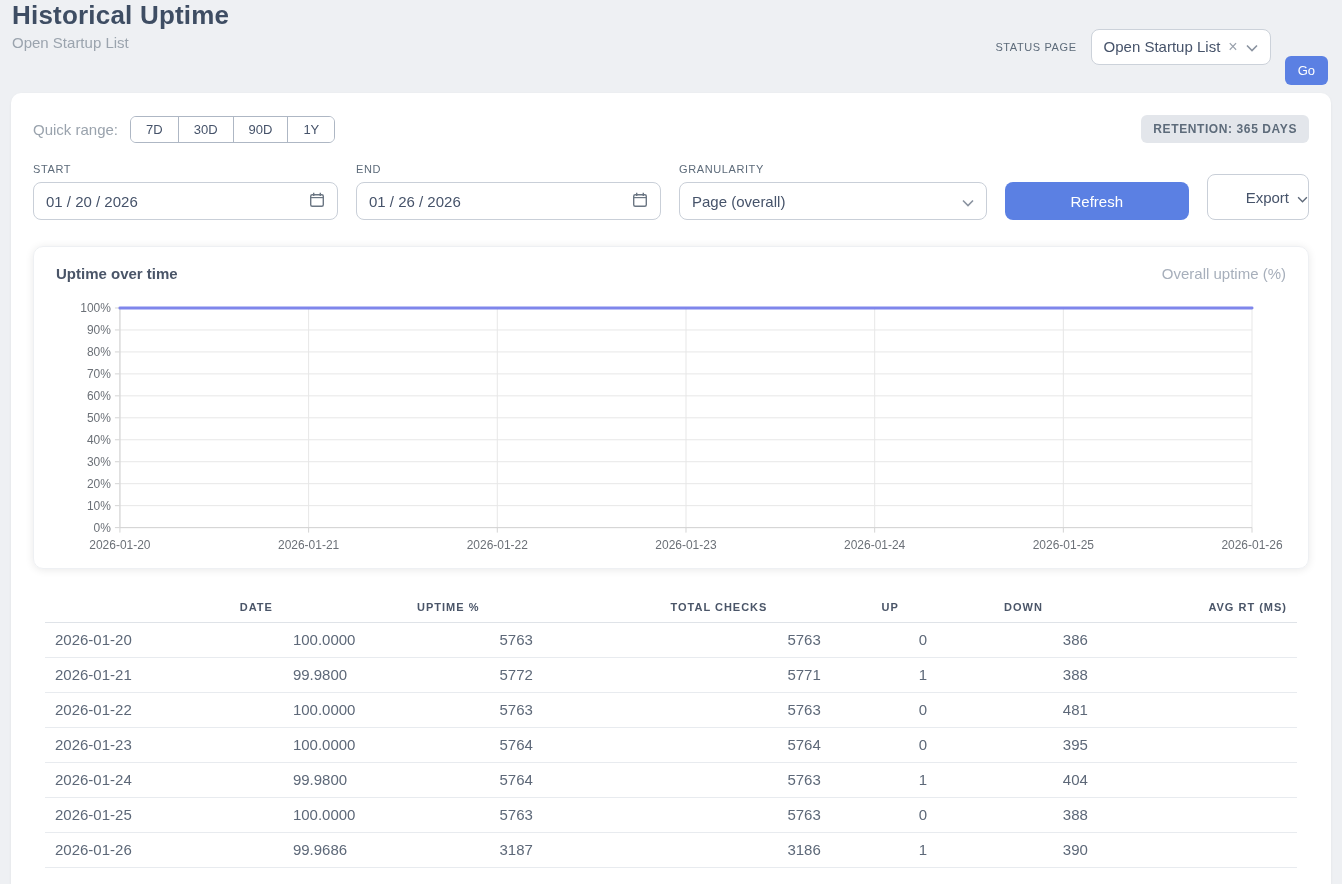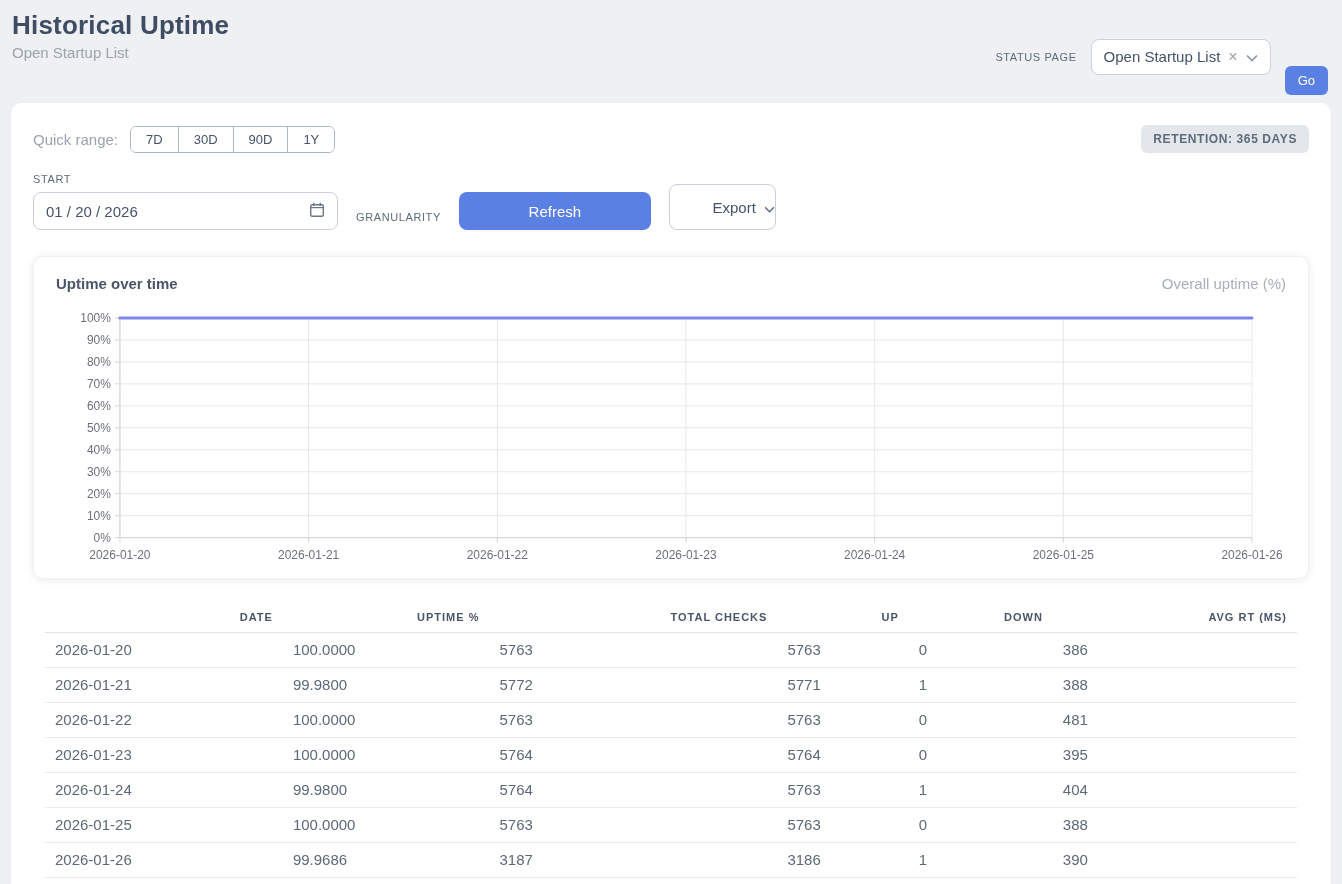--- a/index.html
+++ b/index.html
@@ -6,21 +6,21 @@
   html,body { width:1342px; height:884px; }
   body {
     background:#eef0f3;
     font-family:"Liberation Sans", sans-serif;
     color:#46536a;
     overflow:hidden;
   }
   
   .top-header {
     display:flex; justify-content:space-between; align-items:flex-start;
-    padding:10px 14px 8px 12px;
+    padding:0 14px 8px 12px;
   }
   .page-title { font-size:26px; font-weight:700; color:#3e4d63; letter-spacing:.2px; }
   .page-subtitle { font-size:15px; color:#9ba4ae; margin-top:3px; }
   .header-right { display:flex; align-items:center; gap:14px; margin-top:8px; }
   .small-label {
     font-size:11px; font-weight:400; letter-spacing:.6px; color:#5d6b7a;
     text-transform:uppercase;
   }
   .status-select {
     display:flex; align-items:center; gap:8px;
@@ -145,21 +145,43 @@
           <svg width="16" height="16" viewBox="0 0 16 16">
               <rect x="1.7" y="2.7" width="12.6" height="11.6" rx="1.5" fill="none" stroke="#6b7683" stroke-width="1.4"></rect>
               <line x1="4.7" y1="0.8" x2="4.7" y2="4" stroke="#6b7683" stroke-width="1.4"></line>
               <line x1="11.3" y1="0.8" x2="11.3" y2="4" stroke="#6b7683" stroke-width="1.4"></line>
               <line x1="1.7" y1="5.6" x2="14.3" y2="5.6" stroke="#6b7683" stroke-width="1.2"></line>
             </svg>
         </span>
       </div>
     </div>
     <div class="field">
+      <span class="small-label field-label">END</span>
+      <div class="control w-date">
+        <span>01 / 26 / 2026</span>
+        <span>
+          <svg width="16" height="16" viewBox="0 0 16 16">
+              <rect x="1.7" y="2.7" width="12.6" height="11.6" rx="1.5" fill="none" stroke="#6b7683" stroke-width="1.4"></rect>
+              <line x1="4.7" y1="0.8" x2="4.7" y2="4" stroke="#6b7683" stroke-width="1.4"></line>
+              <line x1="11.3" y1="0.8" x2="11.3" y2="4" stroke="#6b7683" stroke-width="1.4"></line>
+              <line x1="1.7" y1="5.6" x2="14.3" y2="5.6" stroke="#6b7683" stroke-width="1.2"></line>
+            </svg>
+        </span>
+      </div>
+    </div>
+    <div class="field">
       <span class="small-label field-label">GRANULARITY</span>
+      <div class="control w-gran">
+        <span>Page (overall)</span>
+        <span>
+          <svg width="12" height="8" viewBox="0 0 12 8">
+              <polyline points="1,1.5 6,6.5 11,1.5" fill="none" stroke="#8a93a0" stroke-width="1.6"></polyline>
+            </svg>
+        </span>
+      </div>
     </div>
     <button class="btn-refresh">Refresh</button>
     <button class="btn-export">
       <span>Export</span>
       <span>
         <svg width="11" height="7" viewBox="0 0 12 8">
             <polyline points="1,1.5 6,6.5 11,1.5" fill="none" stroke="#5d6878" stroke-width="1.6"></polyline>
           </svg>
       </span>
     </button>

